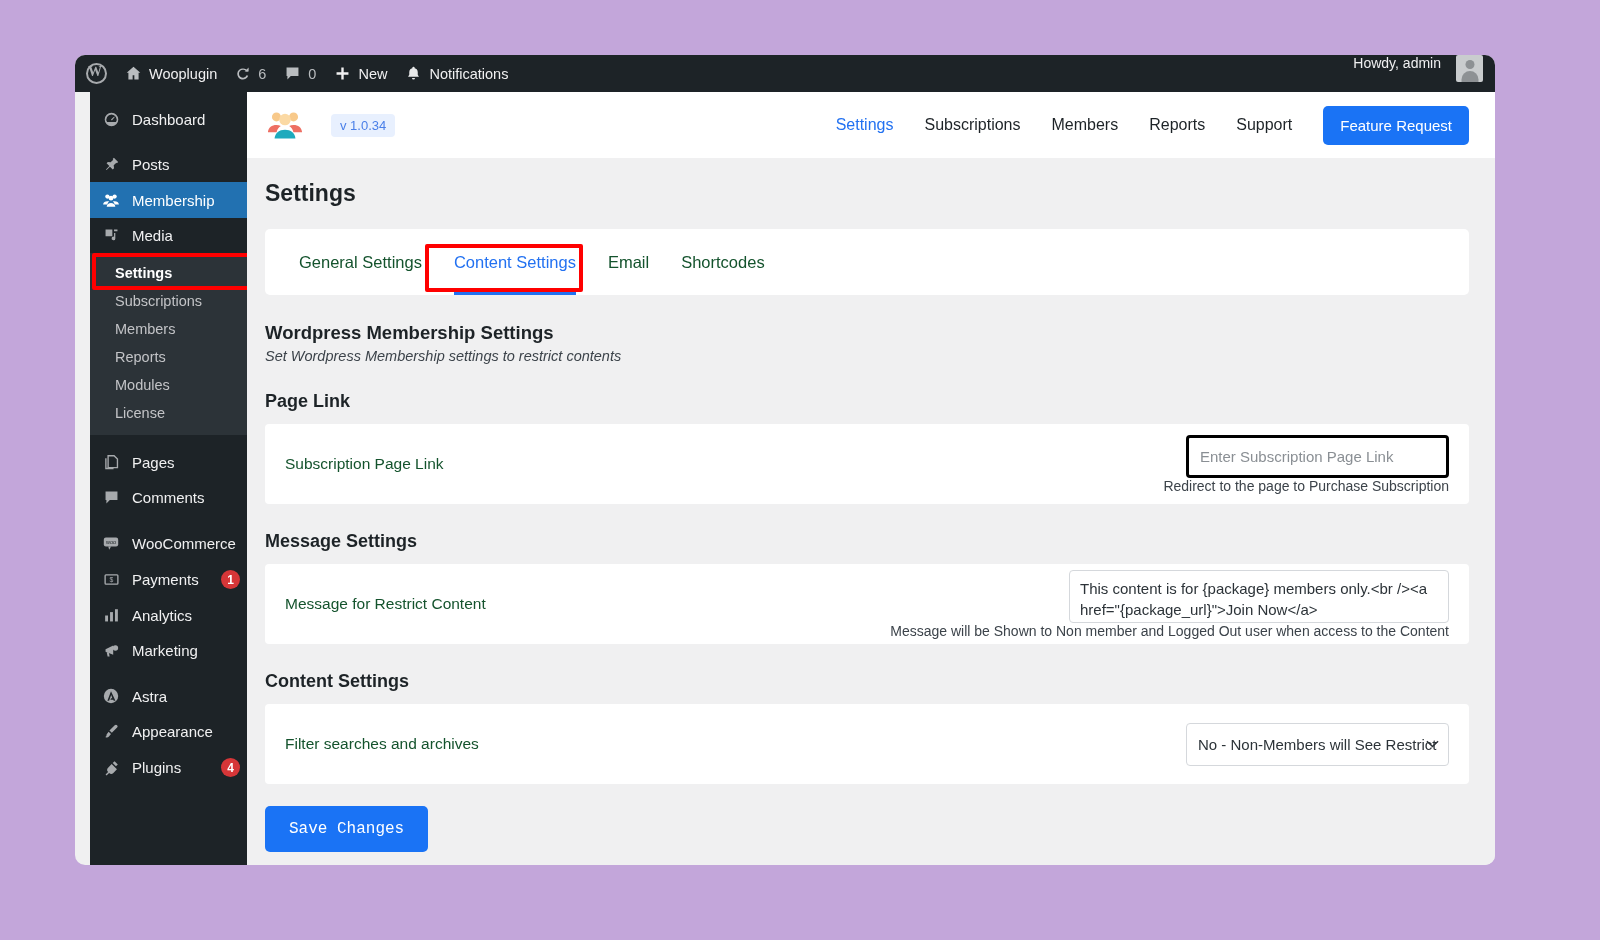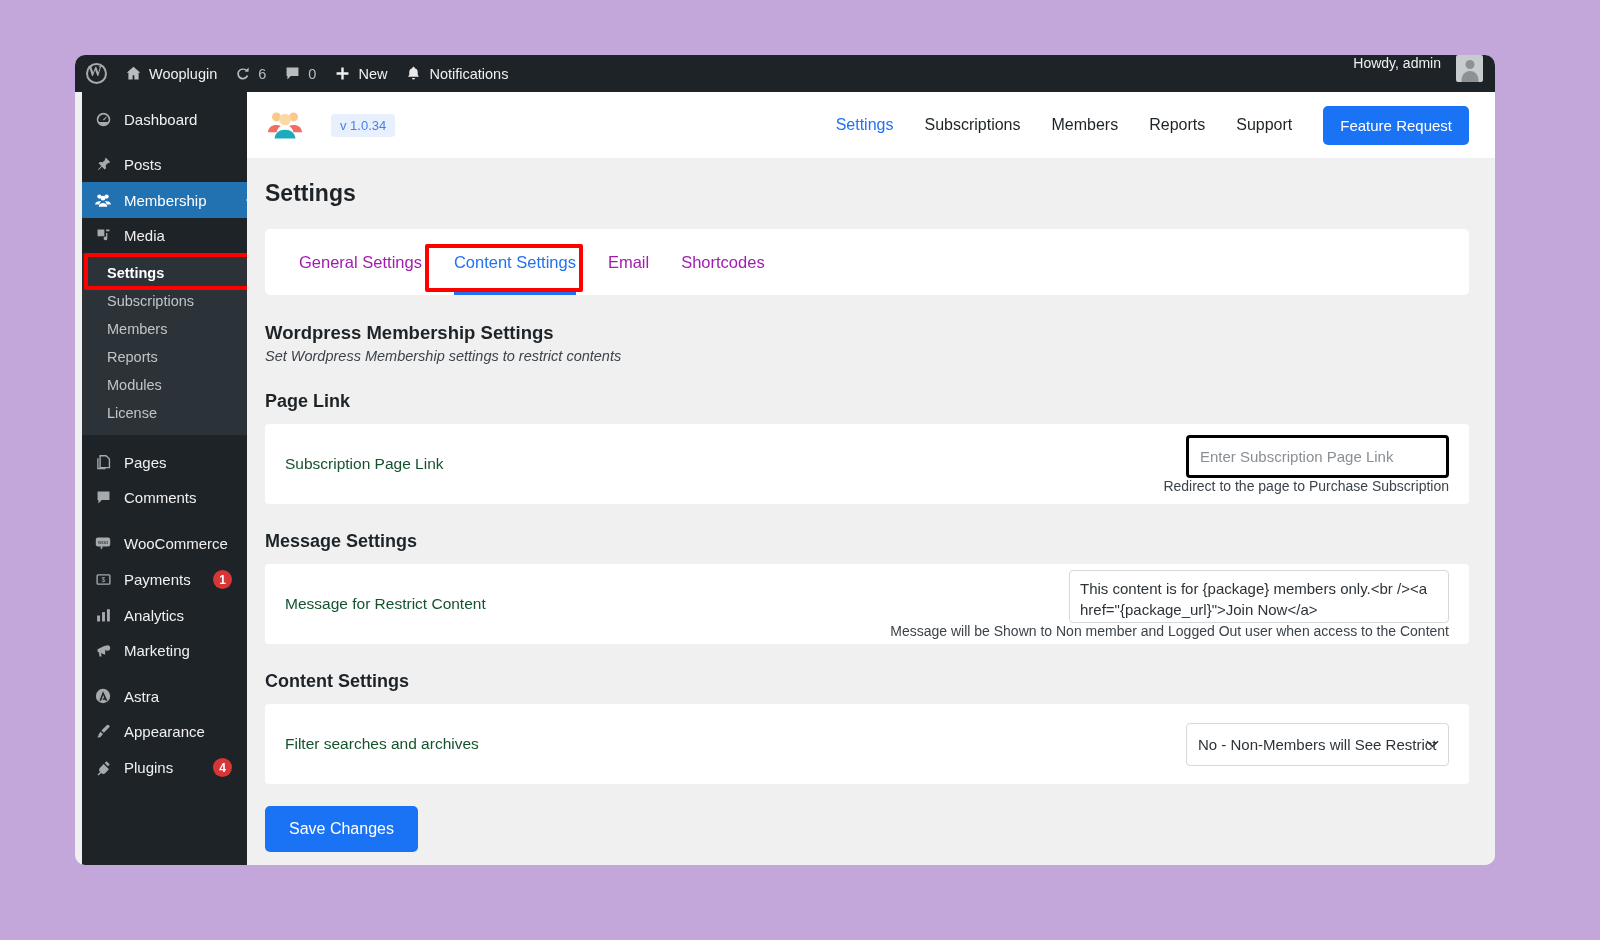--- a/index.html
+++ b/index.html
@@ -69,21 +69,21 @@
     border: 2px solid #a7aaad;
     display:flex; align-items:center; justify-content:center;
     font-size: 14px; font-weight: bold; color:#a7aaad;
     font-family: "Liberation Serif", serif;
   }
   .ico { display:inline-block; line-height:1; }
   .ico svg { display:block; }
 
   
   #sidebar {
-    position: absolute; left: 7px; top: 37px;
+    position: absolute; left: 15px; top: 37px;
     width: 172px; bottom: 0;
     background: #1d2327;
     padding-top: 10px;
     font-size: 15px;
   }
   .menu-item {
     display: flex; align-items: center;
     gap: 11px; padding: 9px 0 9px 11px;
     color: #f0f0f1; white-space: nowrap;
     position: relative;
@@ -165,21 +165,21 @@
   #page-body { padding: 22px 26px 0 18px; }
   #page-title { font-size: 23px; font-weight: bold; color: #1d2327; margin-bottom: 22px; }
 
   
   #tabs-card {
     background: #fff; border-radius: 5px;
     height: 66px; display: flex; align-items: center;
     padding: 0 18px; position: relative;
   }
   .tab {
-    font-size: 16.5px; color: #a21caf;
+    font-size: 16.5px; color: #14532d;
     padding: 0 16px; height: 66px;
     display: flex; align-items: center; position: relative;
   }
   .tab.active { color: #2271f1; }
   .tab.active::after {
     content:""; position: absolute;
     left: 16px; right: 16px; bottom: 0; height: 3px;
     background: #2271f1;
   }
   #tab-highlight {
@@ -239,21 +239,21 @@
     position: absolute; right: 10px; top: 50%;
     transform: translateY(-50%);
     color: #2c3338; font-size: 13px; pointer-events: none;
   }
 
   #save-btn {
     margin-top: 22px;
     background: #1a73f5; color: #fff;
     border: none; border-radius: 5px;
     padding: 14px 24px; font-size: 16px;
-    font-family: Liberation Sans, sans-serif;
+    font-family: Liberation Mono, monospace;
     cursor: pointer;
   }
 </style>
 </head>
 <body>
 
 <div id="window">
 
   <div id="adminbar">
     <div class="ab-item">

